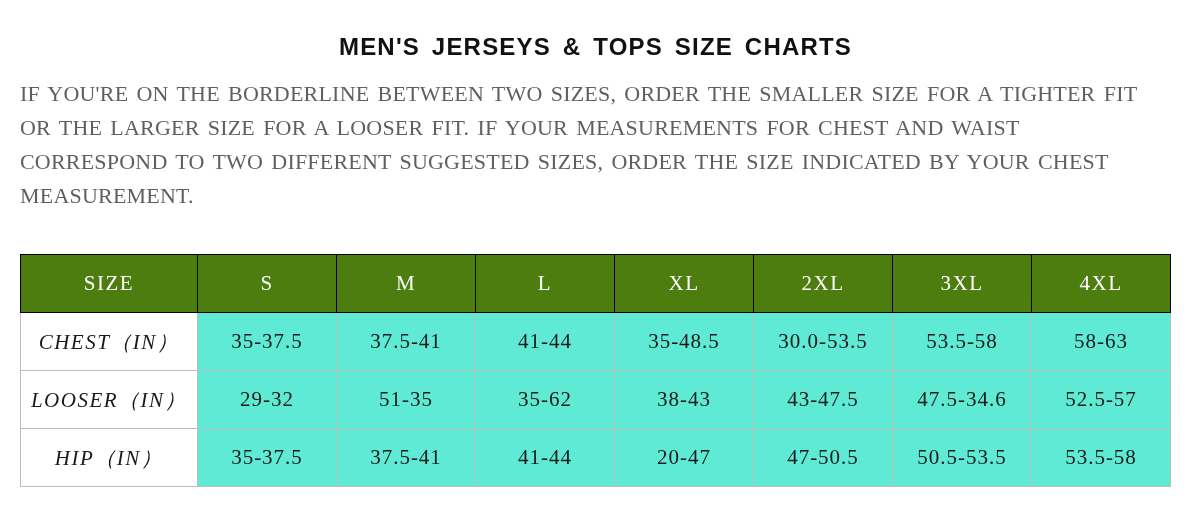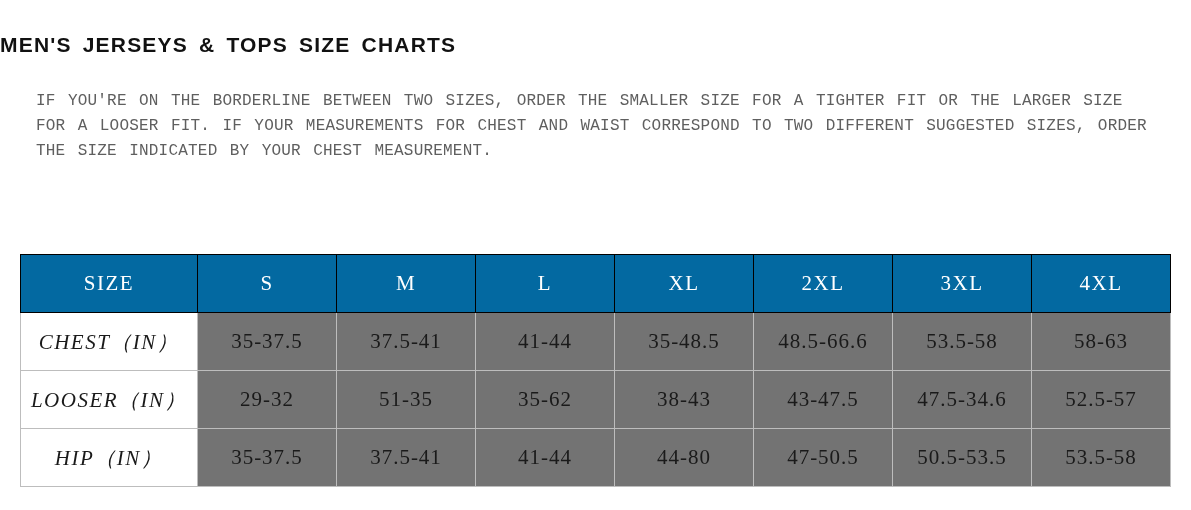--- a/index.html
+++ b/index.html
@@ -14,36 +14,36 @@
     color: #111111;
     overflow: hidden;
   }
   .page {
     width: 1191px;
     height: 510px;
     position: relative;
     box-sizing: border-box;
   }
   .title {
-    text-align: left;
+    text-align: center;
     font-family: "Liberation Sans", sans-serif;
     font-weight: bold;
-    font-size: 21px;
+    font-size: 24px;
     letter-spacing: 1.2px;
     color: #111111;
     margin: 0;
     padding-top: 33px;
     padding-bottom: 0;
     word-spacing: 4px;
   }
   .intro {
-    margin: 16px;
+    margin: 0;
     padding: 16px 20px 0 20px;
-    font-family: Liberation Mono, monospace;
-    font-size: 16px;
+    font-family: Liberation Serif, serif;
+    font-size: 22px;
     line-height: 1.55;
     color: #5f5f5f;
     text-align: left;
     text-transform: uppercase;
     word-spacing: 2.5px;
     letter-spacing: 0.2px;
   }
   .table-wrap {
     position: absolute;
     left: 20px;
@@ -61,29 +61,29 @@
     border: 1px solid #bdbdbd;
     text-align: center;
     vertical-align: middle;
     font-size: 21px;
     letter-spacing: 1px;
     height: 58px;
     padding: 0 4px;
     box-sizing: border-box;
   }
   table.size-chart thead th {
-    background: #0369a1;
+    background: #4d7c0f;
     color: #ffffff;
     border: 1px solid #000000;
     font-weight: normal;
     font-size: 21px;
     letter-spacing: 1.5px;
   }
   table.size-chart tbody td {
-    background: #737373;
+    background: #5eead4;
     color: #1a1a1a;
   }
   table.size-chart tbody td.rowlabel {
     background: #ffffff;
     color: #1a1a1a;
     letter-spacing: 1.5px;
     font-style: italic;
   }
   col.c0 { width: 177px; }
   col.cx { width: 139px; }
@@ -121,40 +121,40 @@
           <th>4XL</th>
         </tr>
       </thead>
       <tbody>
         <tr>
           <td class="rowlabel">CHEST（IN）</td>
           <td>35-37.5</td>
           <td>37.5-41</td>
           <td>41-44</td>
           <td>35-48.5</td>
-          <td>48.5-66.6</td>
+          <td>30.0-53.5</td>
           <td>53.5-58</td>
           <td>58-63</td>
         </tr>
         <tr>
           <td class="rowlabel">LOOSER（IN）</td>
           <td>29-32</td>
           <td>51-35</td>
           <td>35-62</td>
           <td>38-43</td>
           <td>43-47.5</td>
           <td>47.5-34.6</td>
           <td>52.5-57</td>
         </tr>
         <tr>
           <td class="rowlabel">HIP（IN）</td>
           <td>35-37.5</td>
           <td>37.5-41</td>
           <td>41-44</td>
-          <td>44-80</td>
+          <td>20-47</td>
           <td>47-50.5</td>
           <td>50.5-53.5</td>
           <td>53.5-58</td>
         </tr>
       </tbody>
     </table>
   </div>
 
 </div>
 

